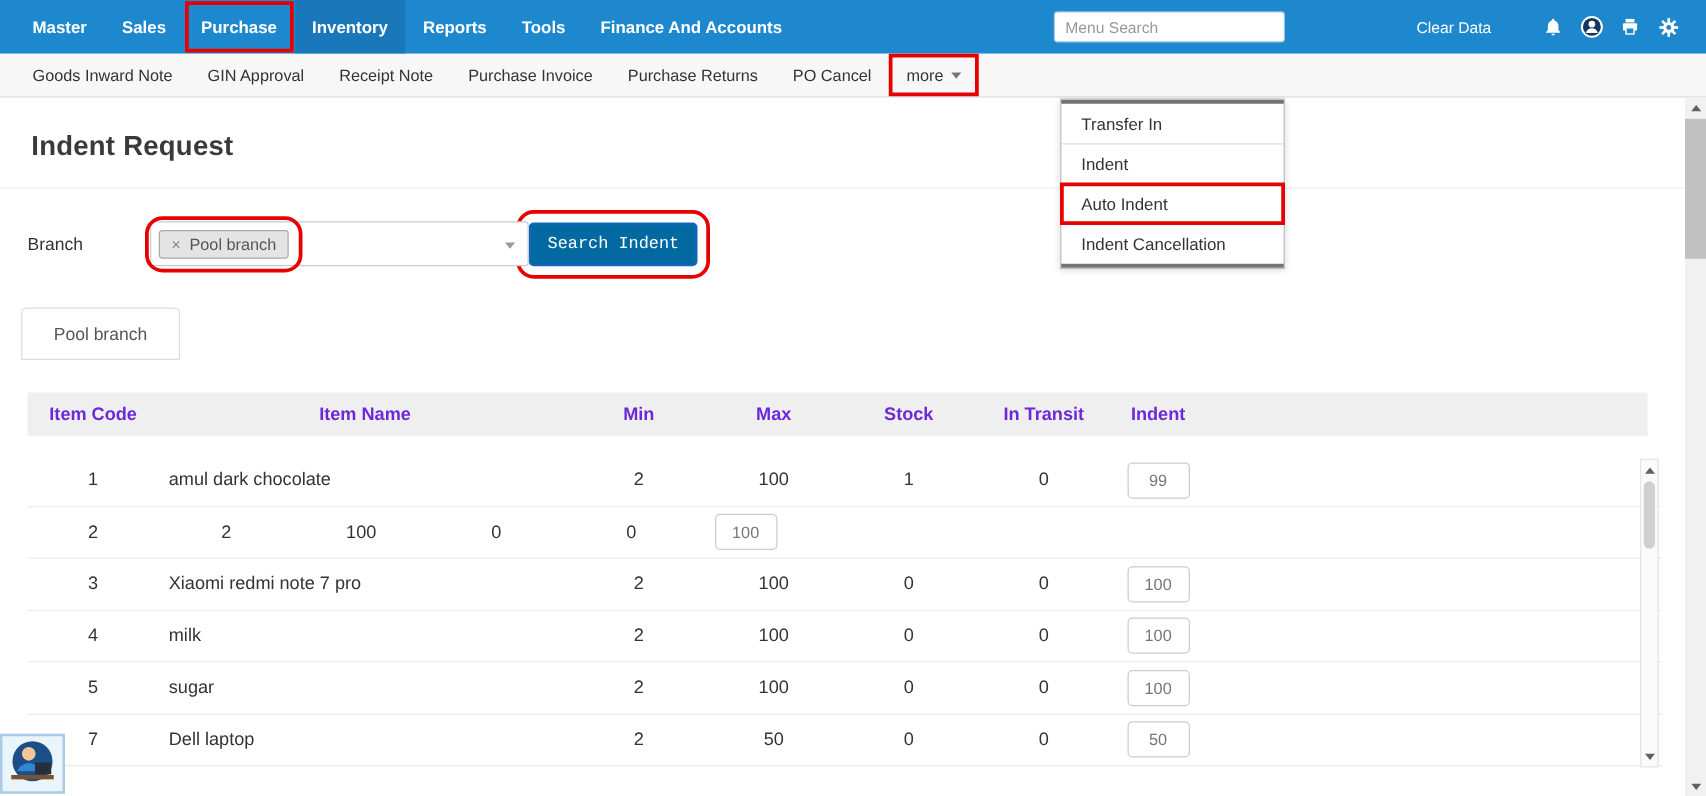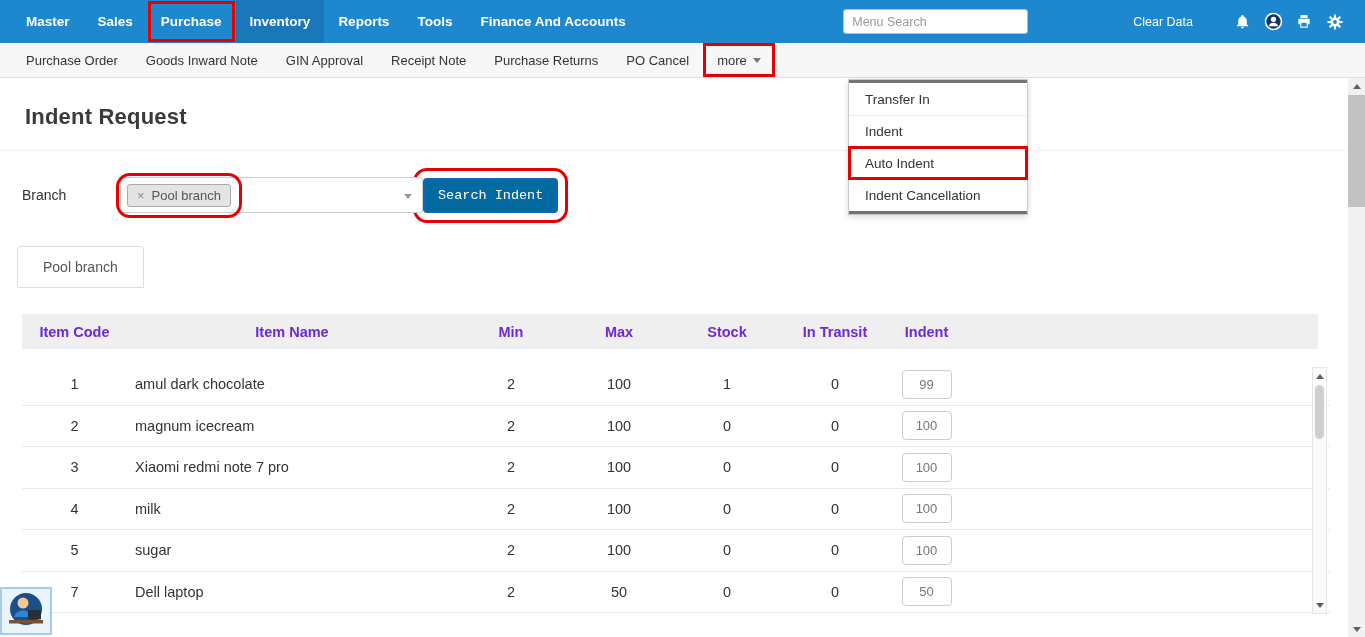--- a/index.html
+++ b/index.html
@@ -153,40 +153,40 @@
           <rect x="10.6" y="2" width="2.8" height="20" transform="rotate(135 12 12)"></rect>
           <circle cx="12" cy="12" r="6"></circle>
           <circle cx="12" cy="12" r="2.6" fill="#1e88ce"></circle>
         </svg>
       </span>
     </div>
   </header>
 
   <nav class="subnav">
 
-      <div class="subnav-item">
-        <span>Purchase Order</span>
-
-      </div>
 
       <div class="subnav-item">
         <span>Goods Inward Note</span>
 
       </div>
 
       <div class="subnav-item">
         <span>GIN Approval</span>
 
       </div>
 
       <div class="subnav-item">
         <span>Receipt Note</span>
 
       </div>
 
+      <div class="subnav-item">
+        <span>Purchase Invoice</span>
+
+      </div>
 
       <div class="subnav-item">
         <span>Purchase Returns</span>
 
       </div>
 
       <div class="subnav-item">
         <span>PO Cancel</span>
 
       </div>
@@ -246,21 +246,20 @@
             <div class="col-max">100</div>
             <div class="col-stock">1</div>
             <div class="col-transit">0</div>
             <div class="col-indent">
               <input class="indent-input" value="99" style="">
             </div>
           </div>
 
           <div class="trow">
             <div class="col-code">2</div>
-            <div class="col-name">magnum icecream</div>
             <div class="col-min">2</div>
             <div class="col-max">100</div>
             <div class="col-stock">0</div>
             <div class="col-transit">0</div>
             <div class="col-indent">
               <input class="indent-input" value="100" style="">
             </div>
           </div>
 
           <div class="trow">

